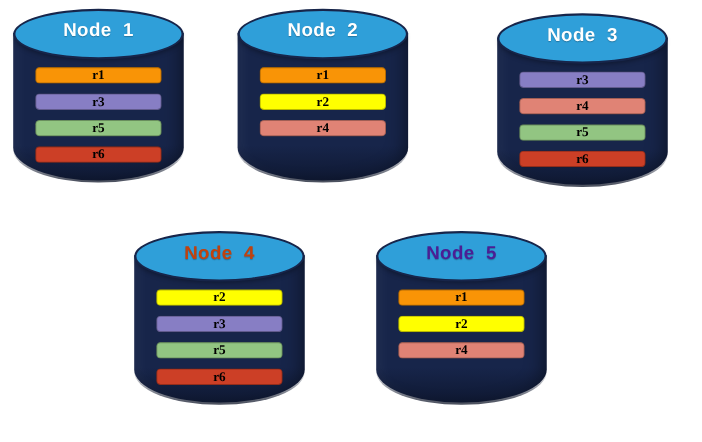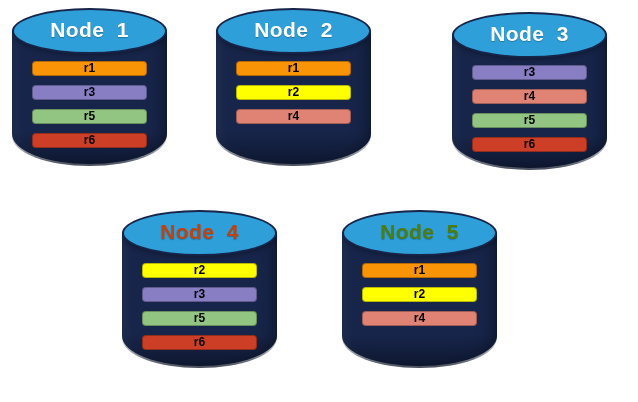--- a/index.html
+++ b/index.html
@@ -68,33 +68,34 @@
     box-shadow: 0 3px 5px -2px rgba(0,0,0,0.35);
   }
 
   .node-title {
     position: absolute;
     left: 0;
     top: 10px;
     width: 155px;
     text-align: center;
     color: #ffffff;
-    font-size: 21px;
+    font-size: 17px;
     font-weight: bold;
     letter-spacing: 0.4px;
     text-shadow: 0 1px 1px rgba(0,0,0,0.25);
     white-space: pre;
   }
 
   
   .replicas {
     position: absolute;
     left: 20px;
     top: 53px;
     width: 115px;
+    font-family: Liberation Serif, serif;
   }
 
   .replica {
     position: relative;
     height: 15px;
     margin-bottom: 9px;
     border-radius: 4px;
     border: 1px solid rgba(0,0,0,0.28);
     box-sizing: border-box;
     text-align: center;
@@ -158,20 +159,20 @@
         <div class="replica" style="background: rgb(135, 126, 196); color: rgb(0, 0, 0);">r3</div>
         <div class="replica" style="background: rgb(146, 197, 130); color: rgb(0, 0, 0);">r5</div>
         <div class="replica" style="background: rgb(204, 63, 38); color: rgb(0, 0, 0);">r6</div>
       </div>
     </div>
     <div class="node" style="left: 342px; top: 210px;">
       <div class="cyl-body" style="background: rgb(23, 37, 74);">
         <div class="cyl-bottom-shade"></div>
       </div>
       <div class="cyl-top" style="background: rgb(47, 159, 217);"></div>
-      <div class="node-title" style="color: #4d7c0f;">Node  5</div>
+      <div class="node-title" style="color: #4c1d95;">Node  5</div>
       <div class="replicas">
         <div class="replica" style="background: rgb(249, 148, 6); color: rgb(0, 0, 0);">r1</div>
         <div class="replica" style="background: rgb(255, 255, 0); color: rgb(0, 0, 0);">r2</div>
         <div class="replica" style="background: rgb(224, 131, 117); color: rgb(0, 0, 0);">r4</div>
       </div>
     </div>
   </div>
 
 </body></html>

